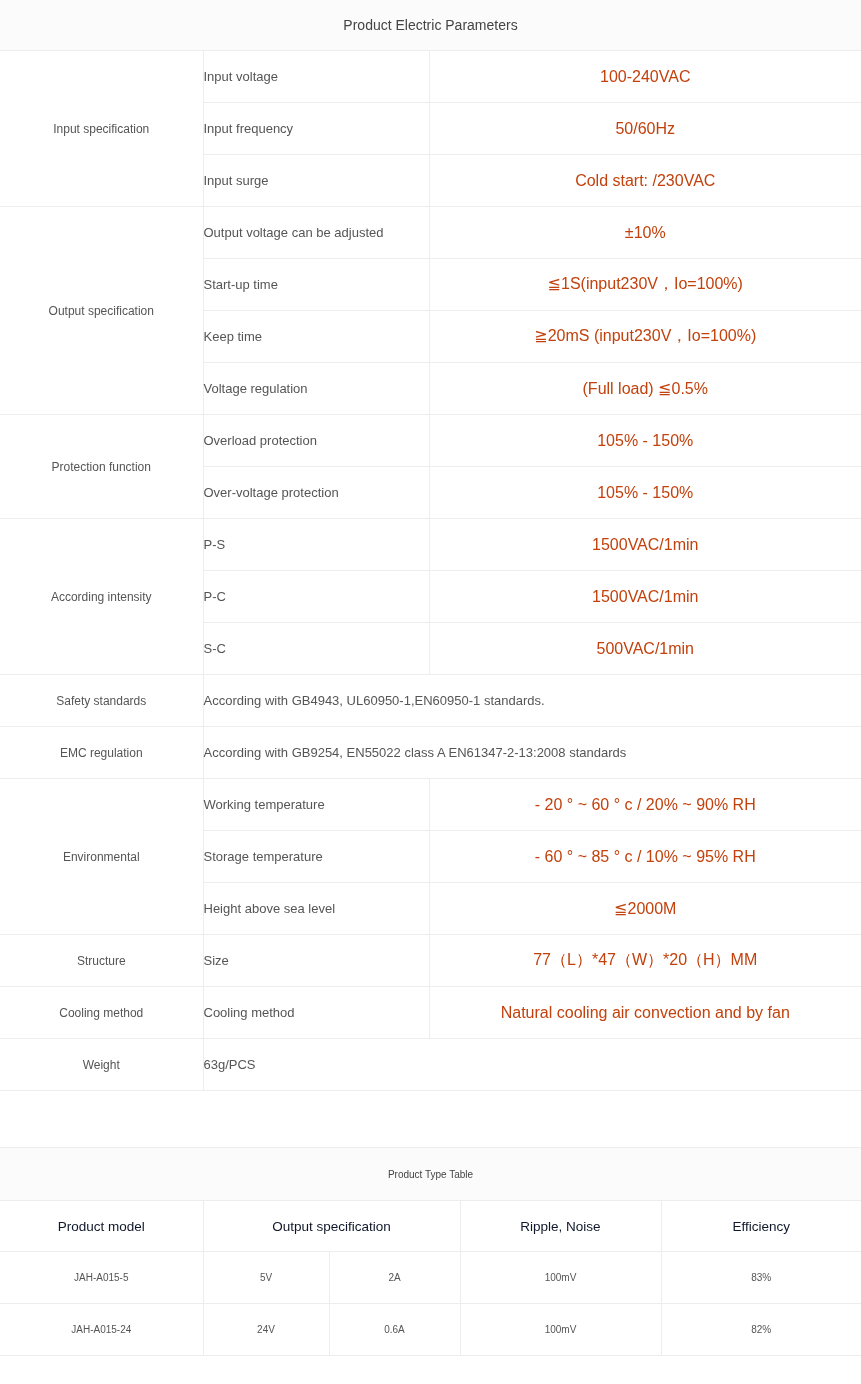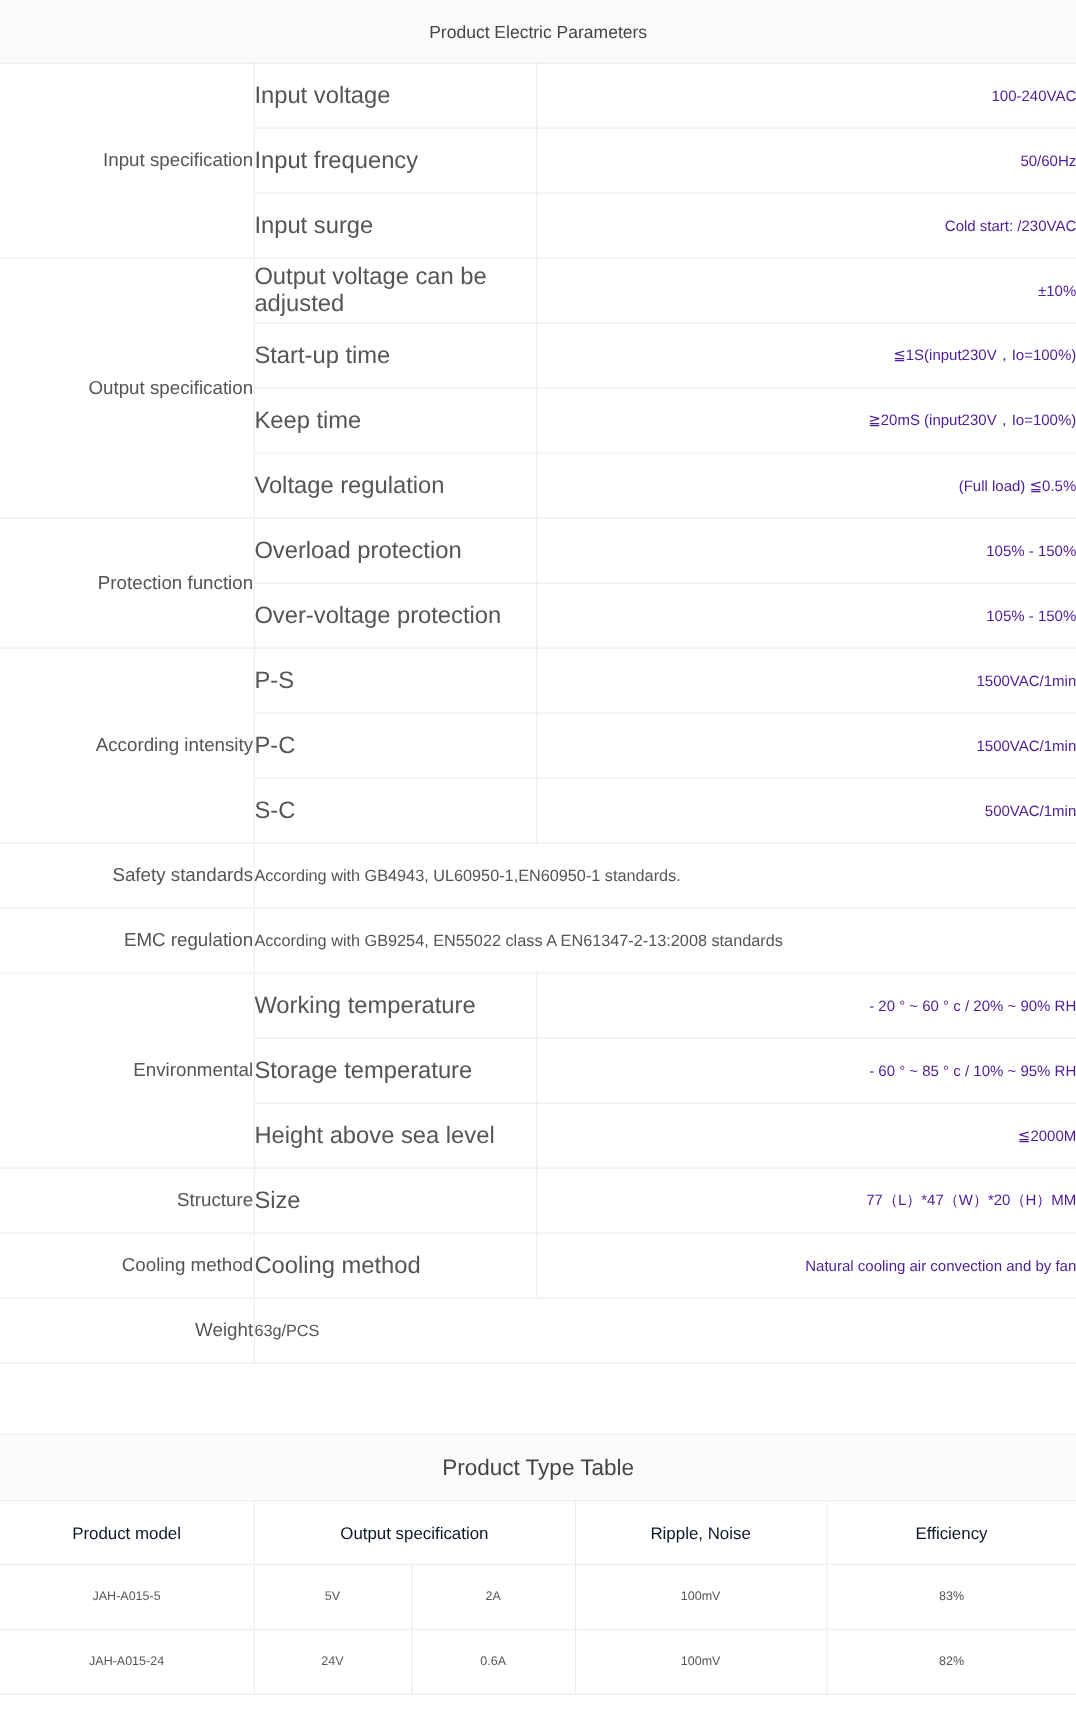--- a/index.html
+++ b/index.html
@@ -36,39 +36,39 @@
   }
   .title-cell {
     text-align: center;
     font-size: 14px;
     color: #444444;
     height: 50px;
     background: #fbfbfb;
     border-top: none !important;
   }
   .cat-cell {
-    text-align: right;
-    font-size: 15px;
+    text-align: center;
+    font-size: 12px;
     color: #555555;
     border-right: 1px solid #ededed !important;
     padding: 0 6px;
     margin-top: 41px;
   }
   .name-cell {
     text-align: left;
-    font-size: 19px;
+    font-size: 13px;
     color: #555555;
     padding-left: 36px;
     border-right: 1px solid #ededed !important;
     height: 51px;
   }
   .val-cell {
-    text-align: right;
-    font-size: 12px;
-    color: #4c1d95;
+    text-align: center;
+    font-size: 16px;
+    color: #c2410c;
     padding: 0 10px;
   }
   .wide-cell {
     text-align: left;
     padding-left: 36px;
     font-size: 13px;
     color: #555555;
     height: 51px;
   }
   .row-h {
@@ -88,21 +88,21 @@
     border: 1px solid #ededed;
     border-left: none;
     border-right: none;
     padding: 0;
     text-align: center;
     vertical-align: middle;
     font-weight: normal;
   }
   .t2-title {
     height: 52px;
-    font-size: 18px;
+    font-size: 10px;
     color: #444444;
     background: #fbfbfb;
     border-top: 1px solid #ededed !important;
   }
   .t2-head {
     height: 50px;
     font-size: 13.5px;
     color: #0f172a;
   }
   .t2-head.sep, .t2-cell.sep {

